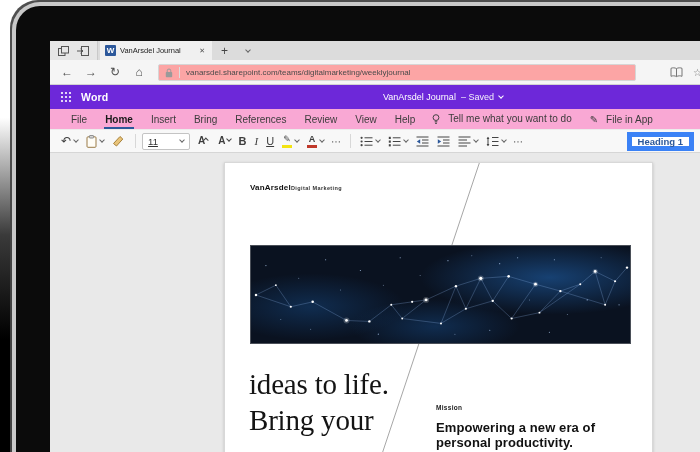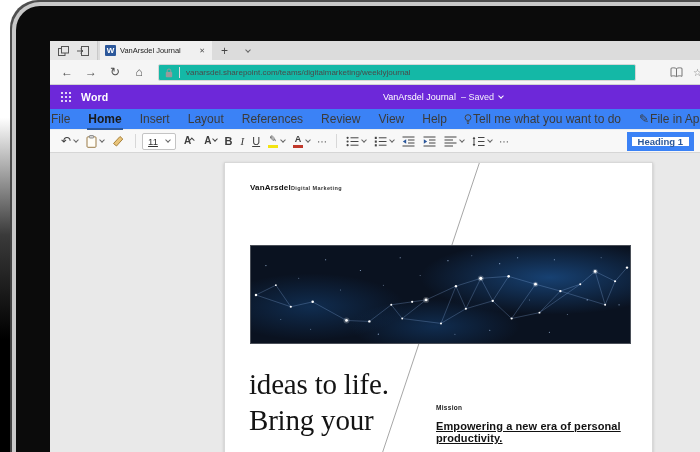--- a/index.html
+++ b/index.html
@@ -21,49 +21,49 @@
   .tab{width:112px;background:#f0f0f0;display:flex;align-items:center;padding:0 5px;gap:4px;margin-left:2px;}
   .favicon{width:11px;height:11px;background:#2b579a;color:#fff;font-size:8px;font-weight:bold;
     display:flex;align-items:center;justify-content:center;border-radius:1px;flex:none;}
   .tabtitle{font-size:7.5px;color:#222;white-space:nowrap;overflow:hidden;flex:1;}
   .tclose{font-size:7px;color:#555;padding:0 2px;}
   .newtab{font-size:12px;color:#444;display:flex;align-items:center;padding:0 9px;}
   .tabchev{display:flex;align-items:center;padding:0 6px;}
   
   .addrbar{height:25px;background:#f5f5f5;border-bottom:1px solid #d2d2d2;display:flex;align-items:center;flex:none;gap:2px;padding:0 6px;}
   .navbtn{font-size:12px;color:#4d4d4d;width:22px;text-align:center;line-height:1;}
-  .urlfield{flex:1;height:17px;background:#14b8a6;border:1px solid #d6d6d6;border-radius:2px;
+  .urlfield{flex:1;height:17px;background:#fca5a5;border:1px solid #d6d6d6;border-radius:2px;
     display:flex;align-items:center;margin:8px 6px;padding:0 6px;gap:6px;max-width:478px;}
   .urlsep{width:1px;height:11px;background:#ddd;}
   .urltext{font-size:8px;color:#4a4a4a;white-space:nowrap;}
   .addr-right{display:flex;align-items:center;gap:10px;margin-left:auto;padding-right:0;}
   .star{font-size:10px;color:#777;margin-right:-8px;}
   
   .wordbar{height:24px;background:#6d28d9;color:#fff;display:flex;align-items:center;flex:none;position:relative;}
   .waffle{padding:0 9px 0 10px;display:flex;align-items:center;}
   .appname{font-size:10.5px;font-weight:bold;letter-spacing:.2px;}
   .doctitle{position:absolute;left:333px;top:0;height:100%;display:flex;align-items:center;gap:5px;font-size:9px;}
   .savestatus{opacity:.92;}
   .wchev{width:4px;height:4px;border-right:1px solid #fff;border-bottom:1px solid #fff;transform:rotate(45deg);display:inline-block;margin-bottom:2px;}
   
-  .menubar{height:20px;background:#3b82f6;display:flex;align-items:center;flex:none;font-size:12px;color:#3b3b3b;padding-left:0;}
+  .menubar{height:20px;background:#f9a8d4;display:flex;align-items:center;flex:none;font-size:10px;color:#3b3b3b;padding-left:20px;}
   .mitem{margin-right:16px;padding:3px 1px;position:relative;white-space:nowrap;}
   .mitem.active{color:#1a1a1a;font-weight:bold;}
   .mitem.active::after{content:"";position:absolute;left:0;right:0;bottom:-1px;height:2px;background:#2b579a;}
-  .mextra{display:flex;align-items:center;gap:1px;margin-right:18px;white-space:nowrap;}
+  .mextra{display:flex;align-items:center;gap:8px;margin-right:18px;white-space:nowrap;}
   
   .toolbar{height:24px;background:#f8f8f8;border-top:1px solid #ececec;border-bottom:1px solid #d6d6d6;
     display:flex;align-items:center;flex:none;padding:0 4px 0 8px;color:#3d3d3d;}
   .tbtn{display:inline-flex;align-items:center;padding:2px 3px;margin-right:2px;font-size:10px;line-height:1;}
   .chev{width:4px;height:4px;border-right:1px solid #666;border-bottom:1px solid #666;transform:rotate(45deg);display:inline-block;margin-left:3px;margin-bottom:2px;}
   .vdiv{width:1px;height:14px;background:#d8d8d8;margin:0 6px;flex:none;}
   .combo{display:inline-flex;align-items:center;justify-content:space-between;background:#fff;border:1px solid #c4c4c4;
     border-radius:2px;height:17px;padding:0 5px;font-size:9.5px;color:#333;margin-right:5px;}
   .combo-font{width:92px;}
-  .combo-size{width:34px;text-decoration:underline;}
+  .combo-size{width:48px;text-decoration:underline;}
   .bld{font-weight:bold;font-size:11px;}
   .itl{font-style:italic;font-family:"Liberation Serif",serif;font-size:11px;}
   .und{text-decoration:underline;font-size:11px;}
   .afont{font-size:10px;font-weight:bold;position:relative;}
   .acaret{width:4px;height:4px;border-right:1px solid #444;border-bottom:1px solid #444;display:inline-block;margin-left:1px;}
   .up{transform:rotate(-135deg) translate(2px,-1px);}
   .dn{transform:rotate(45deg);margin-bottom:4px;}
   .colorbtn{display:inline-flex;flex-direction:column;align-items:center;line-height:1;}
   .colorbtn .bar{width:10px;height:3px;margin-top:1px;}
   .dots{font-size:10px;color:#555;letter-spacing:1px;margin:0 2px;}
@@ -76,21 +76,21 @@
   .diag{position:absolute;left:0;top:0;z-index:1;}
   .brand{position:absolute;left:25px;top:20px;z-index:2;display:flex;align-items:baseline;}
   .brandname{font-size:8px;font-weight:bold;color:#111;letter-spacing:.2px;}
   .branddept{font-size:5.5px;font-weight:bold;color:#333;letter-spacing:.4px;}
   .hero{position:absolute;left:25px;top:82px;width:381px;height:99px;z-index:2;border:1px solid #4a4f58;}
   .hero svg{display:block;width:100%;height:100%;}
   .headline{position:absolute;left:24px;top:203px;z-index:2;font-family:"Liberation Serif",serif;
     font-size:29px;line-height:36px;color:#141414;letter-spacing:-.2px;}
   .mission{position:absolute;left:211px;top:241px;z-index:2;width:200px;}
   .mlabel{font-size:6.5px;font-weight:bold;color:#222;letter-spacing:.3px;margin-bottom:9px;}
-  .mheading{font-size:11px;font-weight:bold;color:#111;margin-bottom:8px;letter-spacing:.1px;text-decoration:underline;}
+  .mheading{font-size:13px;font-weight:bold;color:#111;margin-bottom:8px;letter-spacing:.1px;}
   .mbody{font-size:7px;color:#333;letter-spacing:.1px;}
   svg{vertical-align:middle;}
 </style>
 </head>
 <body>
 
 <div class="frame"></div>
 
 <div class="screen">
 
@@ -167,21 +167,21 @@
       <span>VanArsdel Journal</span>
       <span class="savestatus">– Saved</span>
       <i class="wchev"></i>
     </div>
   </div>
 
   <div class="menubar">
     <span class="mitem">File</span>
     <span class="mitem active">Home</span>
     <span class="mitem">Insert</span>
-    <span class="mitem">Layout</span>
+    <span class="mitem">Bring</span>
     <span class="mitem">References</span>
     <span class="mitem">Review</span>
     <span class="mitem">View</span>
     <span class="mitem">Help</span>
     <span class="mextra">
       <span>
         <svg width="8" height="11" viewBox="0 0 8 11">
             <circle cx="4" cy="3.6" r="2.9" fill="none" stroke="#444"></circle>
             <line x1="2.7" y1="7.8" x2="5.3" y2="7.8" stroke="#444"></line>
             <line x1="3" y1="9.3" x2="5" y2="9.3" stroke="#444"></line>

